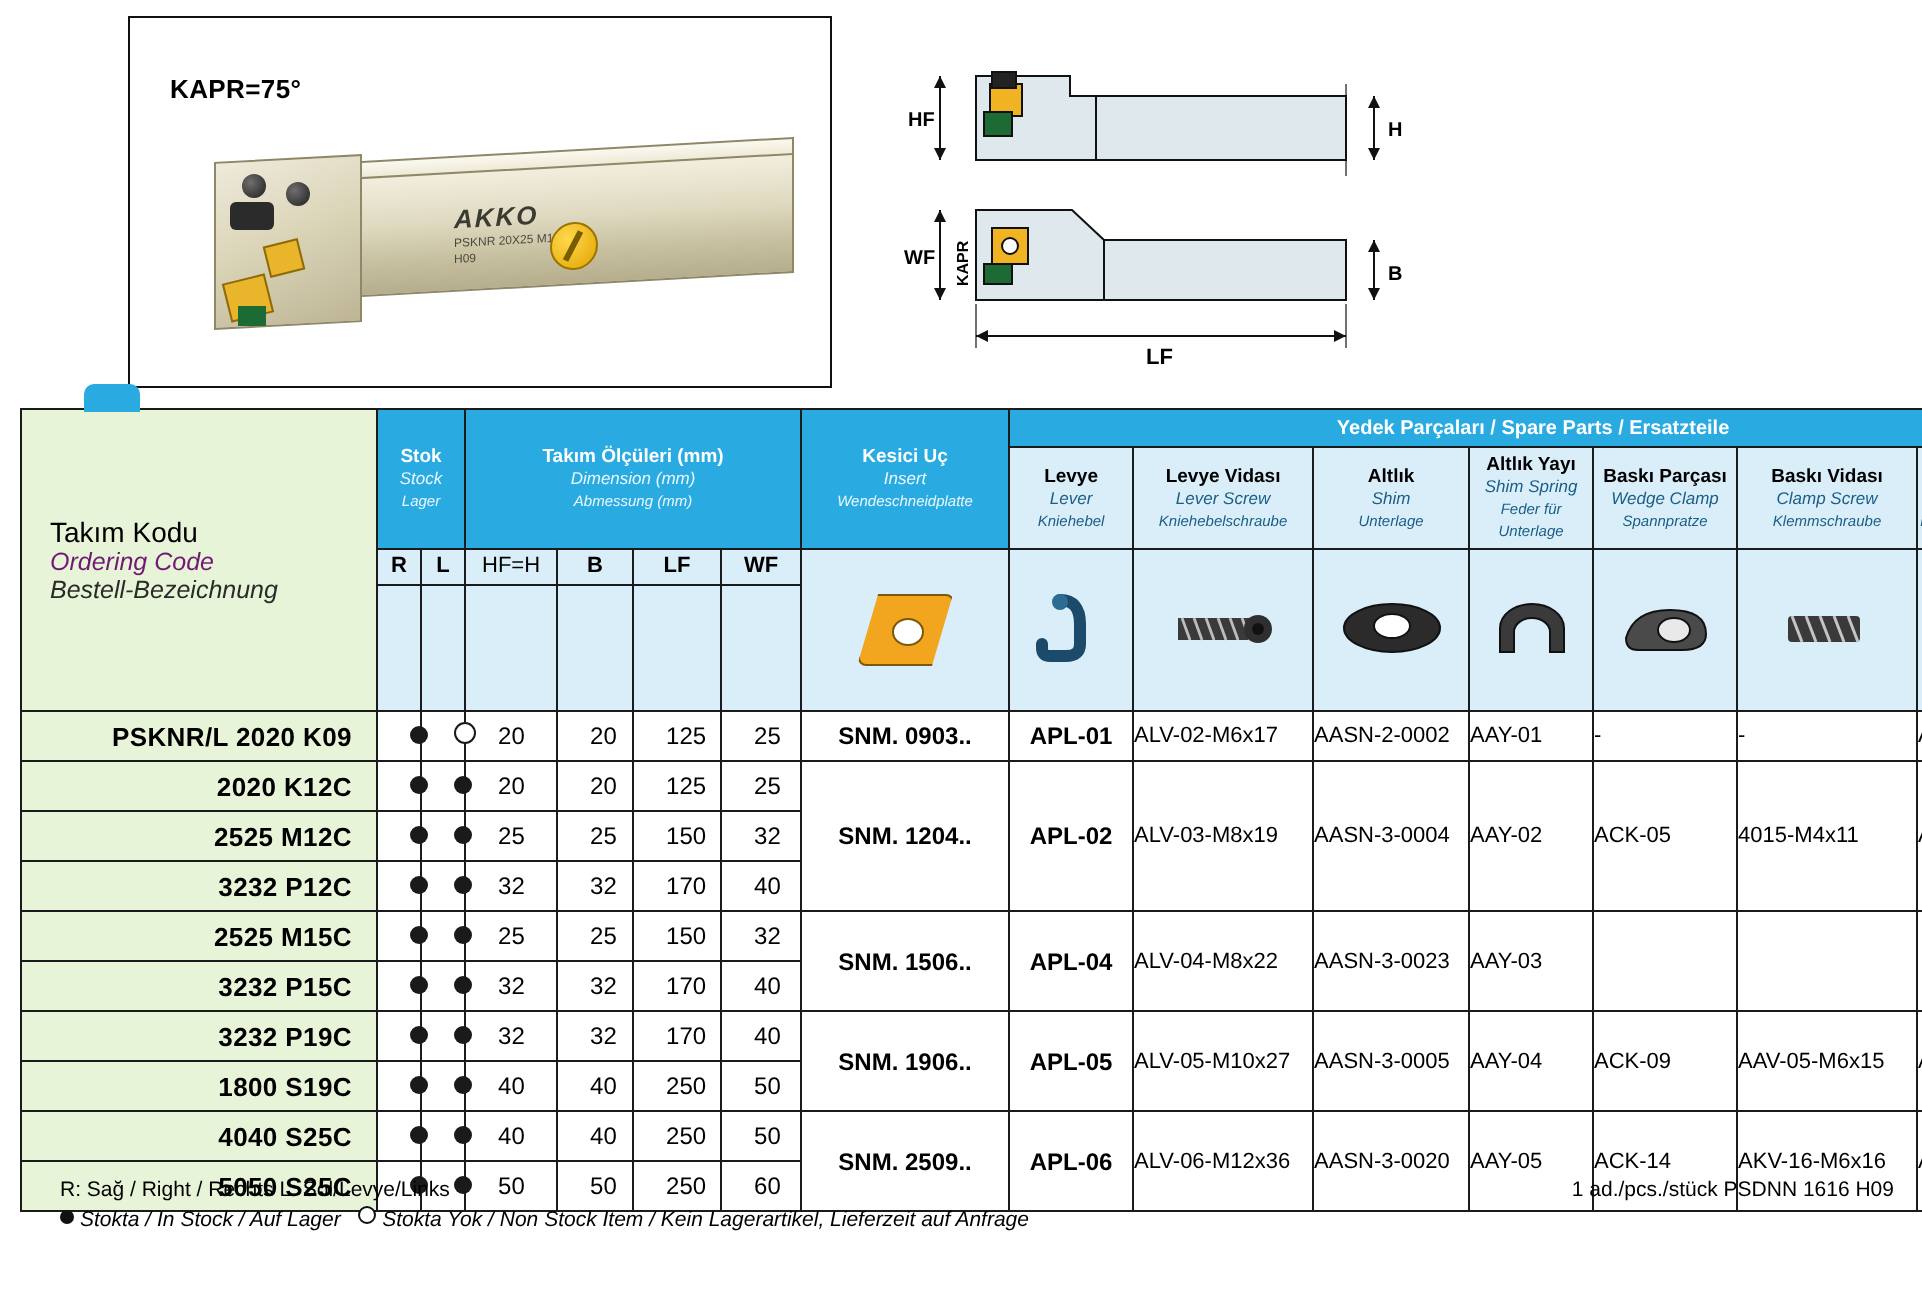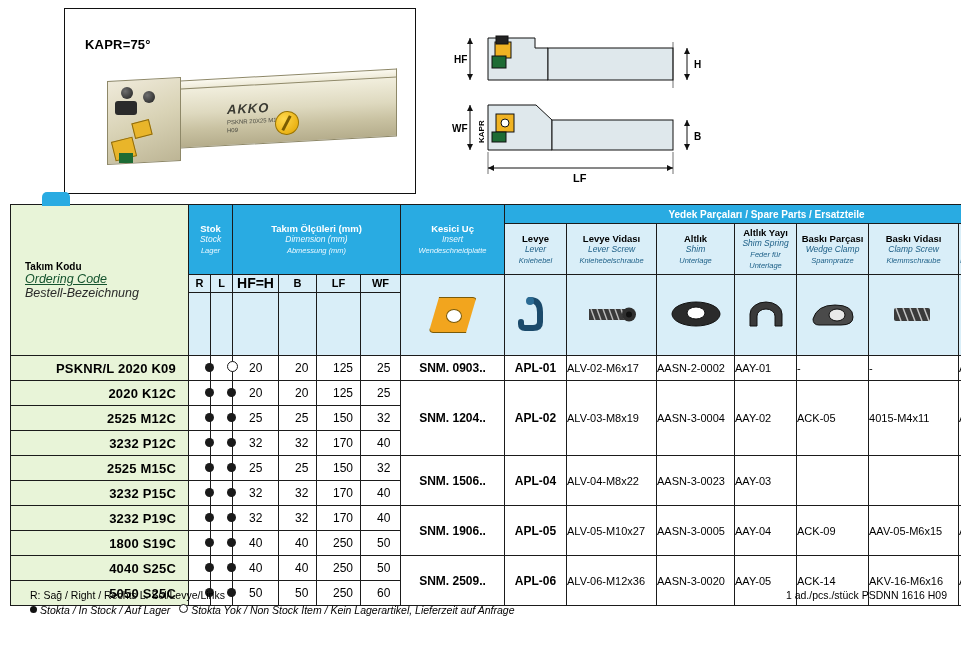--- a/index.html
+++ b/index.html
@@ -99,22 +99,22 @@
   .hdr-cell .l1{font-weight:bold;color:#000;font-size:9.5px;text-align:center;}
   .hdr-cell .l2{font-style:italic;color:#1b5e86;font-size:8.5px;}
   .hdr-cell .l3{font-style:italic;color:#1b5e86;font-size:7.5px;}
   .hdr-blue{background:#29abe2;color:#fff;}
   .hdr-blue .l1{color:#fff;}
   .hdr-blue .l2,.hdr-blue .l3{color:#eaf8ff;}
 
   .code-head{
     background:#e8f4d8;vertical-align:middle;padding-left:14px;
   }
-  .code-head .t1{font-size:10px;font-weight:bold;}
-  .code-head .t2{font-size:12.5px;font-style:italic;color:#14532d;text-decoration:underline;}
+  .code-head .t1{font-size:14px;font-weight:normal;}
+  .code-head .t2{font-size:12.5px;font-style:italic;color:#701a75;}
   .code-head .t3{font-size:12.5px;font-style:italic;color:#2a2a2a;}
 
   .row-code{
     background:#e8f4d8;font-size:13px;font-weight:bold;text-align:right;padding:2px 12px 2px 0;
     letter-spacing:.2px;white-space:nowrap;
   }
   .cell{font-size:12px;text-align:left;padding:2px 16px;height:20px;}
   .cell-part{font-size:12px;text-align:center;font-weight:bold;}
   .cell-small{font-size:11px;text-align:left;}
 
@@ -300,21 +300,21 @@
       <td class="hdr-cell">
         <div class="l1">Anahtar</div>
         <div class="l2">Allen Key</div>
         <div class="l3">Innensechskantschlüssel</div>
       </td>
     </tr>
 
     <tr>
       <td class="hdr-cell" style="font-weight:bold;font-size:11px">R</td>
       <td class="hdr-cell" style="font-weight:bold;font-size:11px">L</td>
-      <td class="hdr-cell" style="font-weight:bold;font-size:14px">HF=H</td>
+      <td class="hdr-cell" style="font-weight:normal;font-size:11px">HF=H</td>
       <td class="hdr-cell" style="font-weight:bold;font-size:11px">B</td>
       <td class="hdr-cell" style="font-weight:bold;font-size:11px">LF</td>
       <td class="hdr-cell" style="font-weight:bold;font-size:11px">WF</td>
       <td rowspan="2" class="hdr-cell">
         <div class="ins-icon">
               <span class="ins-hole"></span>
             </div>
       </td>
       <td rowspan="2" class="hdr-cell">
         <svg width="40" height="36">

